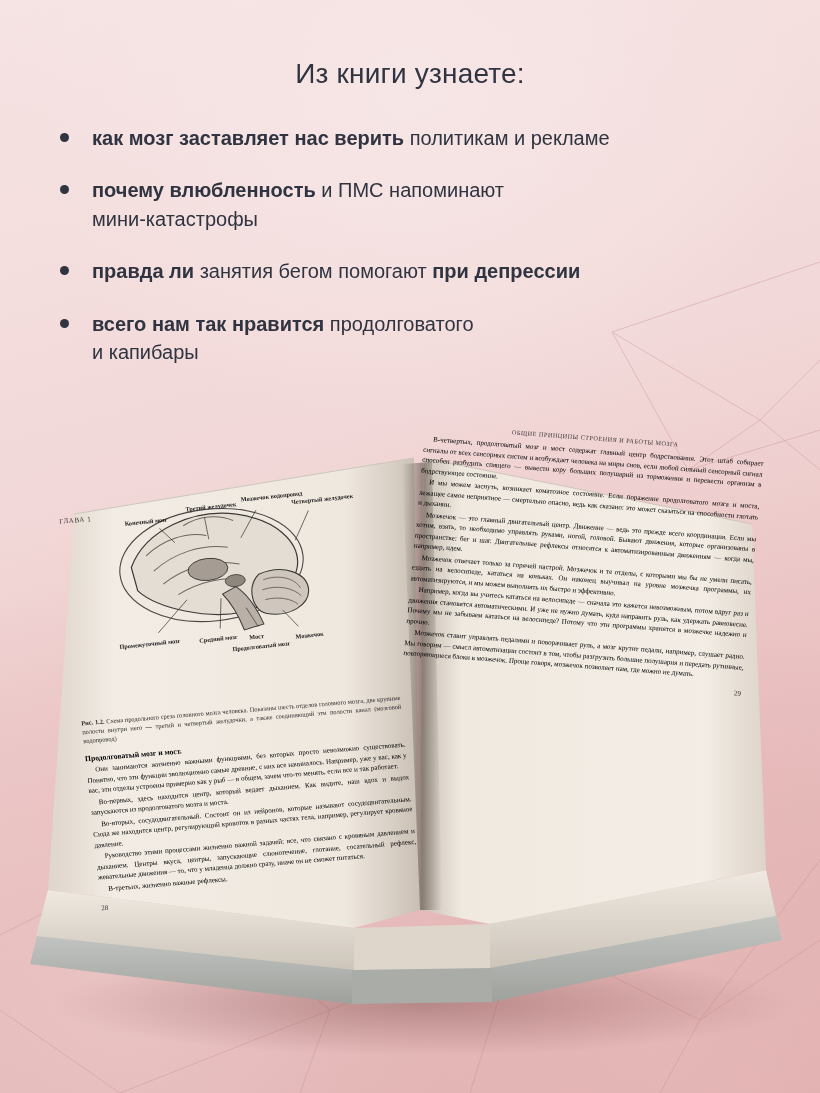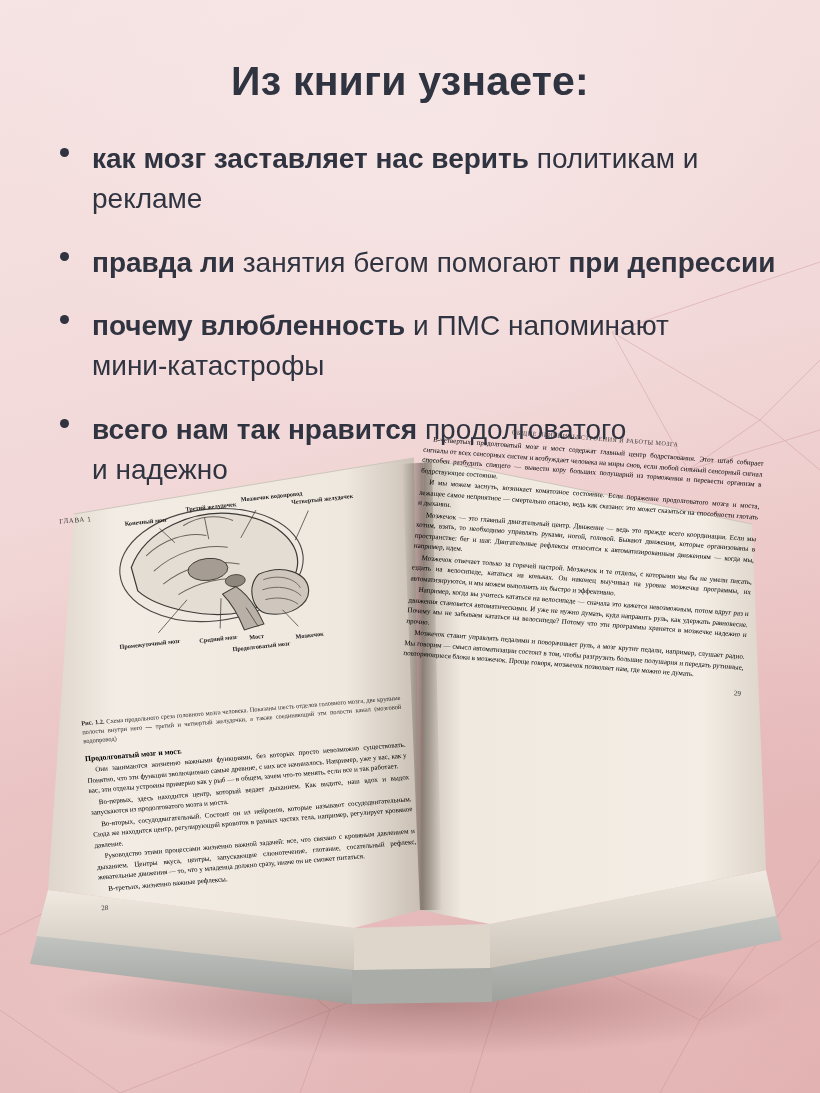--- a/index.html
+++ b/index.html
@@ -36,36 +36,36 @@
   
   .content {
     position: absolute;
     z-index: 3;
     top: 0; left: 0; right: 0;
     padding: 58px 40px 0 40px;
   }
   .title {
     text-align: center;
     color: #2f3440;
-    font-size: 41px;
-    font-weight: bold;
+    font-size: 28px;
+    font-weight: normal;
     letter-spacing: .2px;
     margin: 0 0 34px 0;
   }
   ul.bullets {
     list-style: none;
     margin: 0;
     padding: 0 0 0 8px;
   }
   ul.bullets > li {
     position: relative;
     padding-left: 44px;
     margin-bottom: 24px;
     color: #2f3440;
-    font-size: 28px;
+    font-size: 20px;
     line-height: 1.42;
   }
   ul.bullets > li::before {
     content: "";
     position: absolute;
     left: 12px;
     top: 9px;
     width: 9px;
     height: 9px;
     border-radius: 50%;
@@ -186,29 +186,29 @@
 </svg>
 
 <div class="content">
   <h1 class="title">Из книги узнаете:</h1>
 
   <ul class="bullets">
     <li>
       <span class="b">как мозг заставляет нас верить</span><span> политикам и рекламе</span>
     </li>
     <li>
-      <span class="b">правда ли</span><span> занятия бегом помогают </span><span class="b">при депрессии</span>
-    </li>
-    <li>
       <span class="b">почему влюбленность</span><span> и ПМС напоминают</span><br>
       <span>мини-катастрофы</span>
     </li>
     <li>
+      <span class="b">правда ли</span><span> занятия бегом помогают </span><span class="b">при депрессии</span>
+    </li>
+    <li>
       <span class="b">всего нам так нравится</span><span> продолговатого</span><br>
-      <span>и надежно</span>
+      <span>и капибары</span>
     </li>
   </ul>
 </div>
 
 <div class="book">
   <svg width="776" height="650" viewBox="0 0 776 650">
     <defs>
       <linearGradient id="pageL" x1="0" y1="0" x2="1" y2="0">
         <stop offset="0%" stop-color="#ded5cb"></stop>
         <stop offset="18%" stop-color="#f2ece4"></stop>

